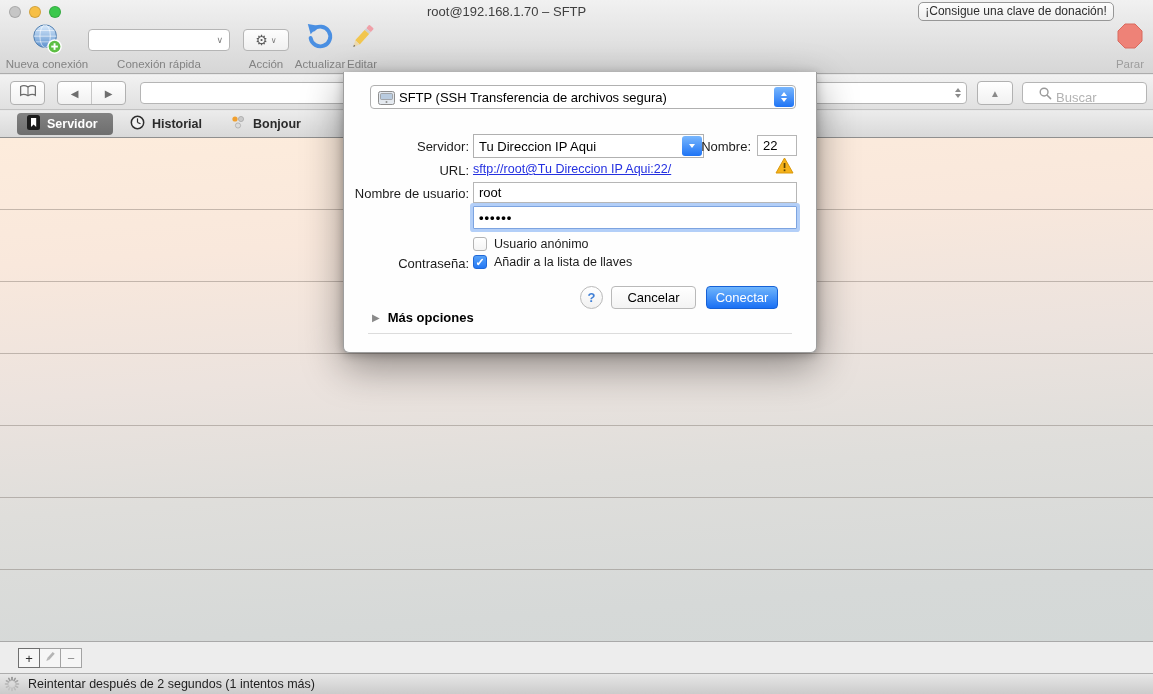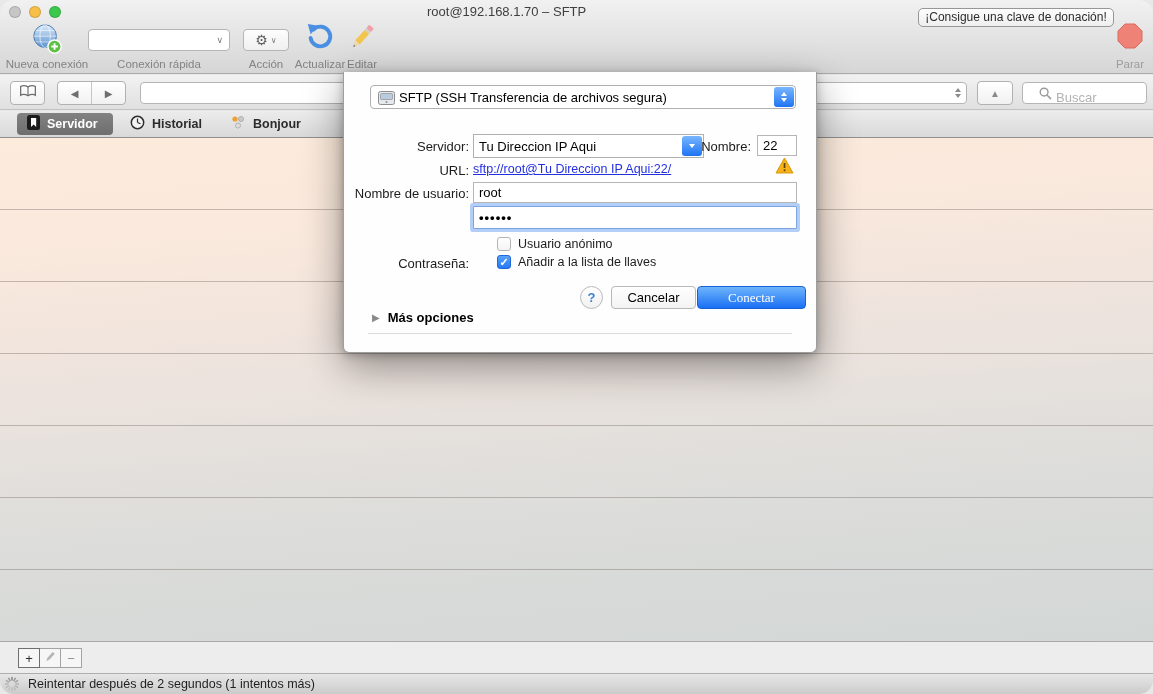--- a/index.html
+++ b/index.html
@@ -3,32 +3,32 @@
 <meta charset="utf-8">
 <style>
   :root{
     --accent-blue:#2e7cf6; --link-blue:#2430e0; --warning-yellow:#f5a823;
     --stop-red:#ee8277; --traffic-yellow:#f7bf45; --traffic-green:#3bc84c;
     --traffic-grey:#c6c6c6; --selected-tab-grey:#777777; --content-peach:#fdecdc;
   }
   *{box-sizing:border-box; margin:0; padding:0;}
   html,body{width:1153px;height:694px;overflow:hidden;}
   body{font-family:"Liberation Sans", sans-serif; background:#e8e8e8; position:relative;}
-  .window{position:absolute; inset:0; width:1153px; height:694px; overflow:hidden;border-radius:14px;}
+  .window{position:absolute; inset:0; width:1153px; height:694px; overflow:hidden;}
 
   
   .chrome-top{position:absolute; left:0; top:0; width:1153px; height:74px;
     background:linear-gradient(#f1f1f1,#d6d6d6); border-bottom:1px solid #acacac;}
   .traffic{position:absolute; left:9px; top:6px; display:flex; gap:8px;}
   .traffic span{width:12px; height:12px; border-radius:50%; display:block; border:1px solid rgba(0,0,0,.15);}
   .t-close{background:var(--traffic-grey);}
   .t-min{background:var(--traffic-yellow);}
   .t-zoom{background:var(--traffic-green);}
   .win-title{position:absolute; left:427px; top:4px; font-size:13px; color:#3f3f3f;}
-  .donate-btn{position:absolute; left:918px; top:8px; width:196px; height:19px;
+  .donate-btn{position:absolute; left:918px; top:2px; width:196px; height:19px;
     border:1px solid #979797; border-radius:5px; background:linear-gradient(#fdfdfd,#eeeeee);
     font-size:12px; color:#2d2d2d; text-align:center; line-height:17px;}
   .tb-item{position:absolute; top:22px; height:50px; text-align:center;}
   .tb-label{position:absolute; left:50%; transform:translateX(-50%); top:36px;
     font-size:11.5px; color:#838383; white-space:nowrap;}
   .tb-label.dis{color:#9d9d9d;}
   .icon-box{position:absolute; left:50%; transform:translateX(-50%); top:0;}
   .combo{background:#fff; border:1px solid #b5b5b5; border-radius:4px; position:relative;}
   .chev{font-size:9px; color:#7b7b7b; position:absolute; right:6px; top:50%; transform:translateY(-50%);}
   .quick-combo{position:absolute; left:88px; top:29px; width:142px; height:22px;}
@@ -109,31 +109,31 @@
   .proto-icon{position:absolute; left:7px; top:5px;}
   .server-combo{position:absolute; left:129px; top:62px; width:231px; height:24px;
     border:1px solid #b0b0b0; background:#fff;}
   .server-combo input{position:absolute; inset:0; border:none; outline:none; padding:0 24px 0 5px; font-size:13px;}
   .port-field{left:413px; top:63px; width:40px; height:21px;}
   .url-link{position:absolute; left:129px; top:90px; font-size:12.5px; color:var(--link-blue); text-decoration:underline;}
   .warn-icon{position:absolute; left:431px; top:85px;}
   .user-field{left:129px; top:110px; width:324px; height:21px;}
   .pass-field{left:129px; top:134px; width:324px; height:23px; border:1px solid #7da4e0;
     box-shadow:0 0 0 3px rgba(117,168,243,.55); border-radius:1px; font-weight:bold; letter-spacing:1px;}
-  .chk-row{position:absolute; left:129px; display:flex; align-items:center; gap:7px; font-size:12.5px; color:#1c1c1c;margin-left:24px;}
+  .chk-row{position:absolute; left:129px; display:flex; align-items:center; gap:7px; font-size:12.5px; color:#1c1c1c;}
   .chk{width:14px; height:14px; border:1px solid #b4b4b4; border-radius:3px; background:linear-gradient(#fff,#f4f4f4);
     display:flex; align-items:center; justify-content:center;}
   .chk.checked{background:linear-gradient(#58a2f8,#2478f4); border-color:#2069d8; color:#fff;
     font-size:11px; font-weight:bold; line-height:1;}
   .help-btn{position:absolute; left:236px; top:214px; width:23px; height:23px; border-radius:50%;
     border:1px solid #b9b9b9; background:linear-gradient(#ffffff,#f1f1f1); color:#3f7fd6;
     font-size:13px; font-weight:bold; text-align:center; line-height:21px;}
   .btn{position:absolute; top:214px; height:23px; border-radius:4px; font-size:13px; text-align:center; line-height:21px;}
   .cancel-btn{left:267px; width:85px; background:linear-gradient(#ffffff,#f3f3f3); border:1px solid #b9b9b9; color:#000;}
-  .connect-btn{left:353px; width:109px; background:linear-gradient(#6fb5fc,#1a70f4); border:1px solid #1661d6; color:#fff;font-family:Liberation Serif, serif;}
+  .connect-btn{left:362px; width:72px; background:linear-gradient(#6fb5fc,#1a70f4); border:1px solid #1661d6; color:#fff;}
   .more-opt{position:absolute; left:28px; top:238px; display:flex; align-items:center; gap:8px;}
   .disclosure{font-size:10px; color:#8a8a8a;}
   .more-opt b{font-size:13px; color:#000;}
   .dlg-sep{position:absolute; left:24px; right:24px; top:261px; height:1px; background:#dcdcdc;}
 </style>
 </head>
 <body>
 
 <div class="window">
 

